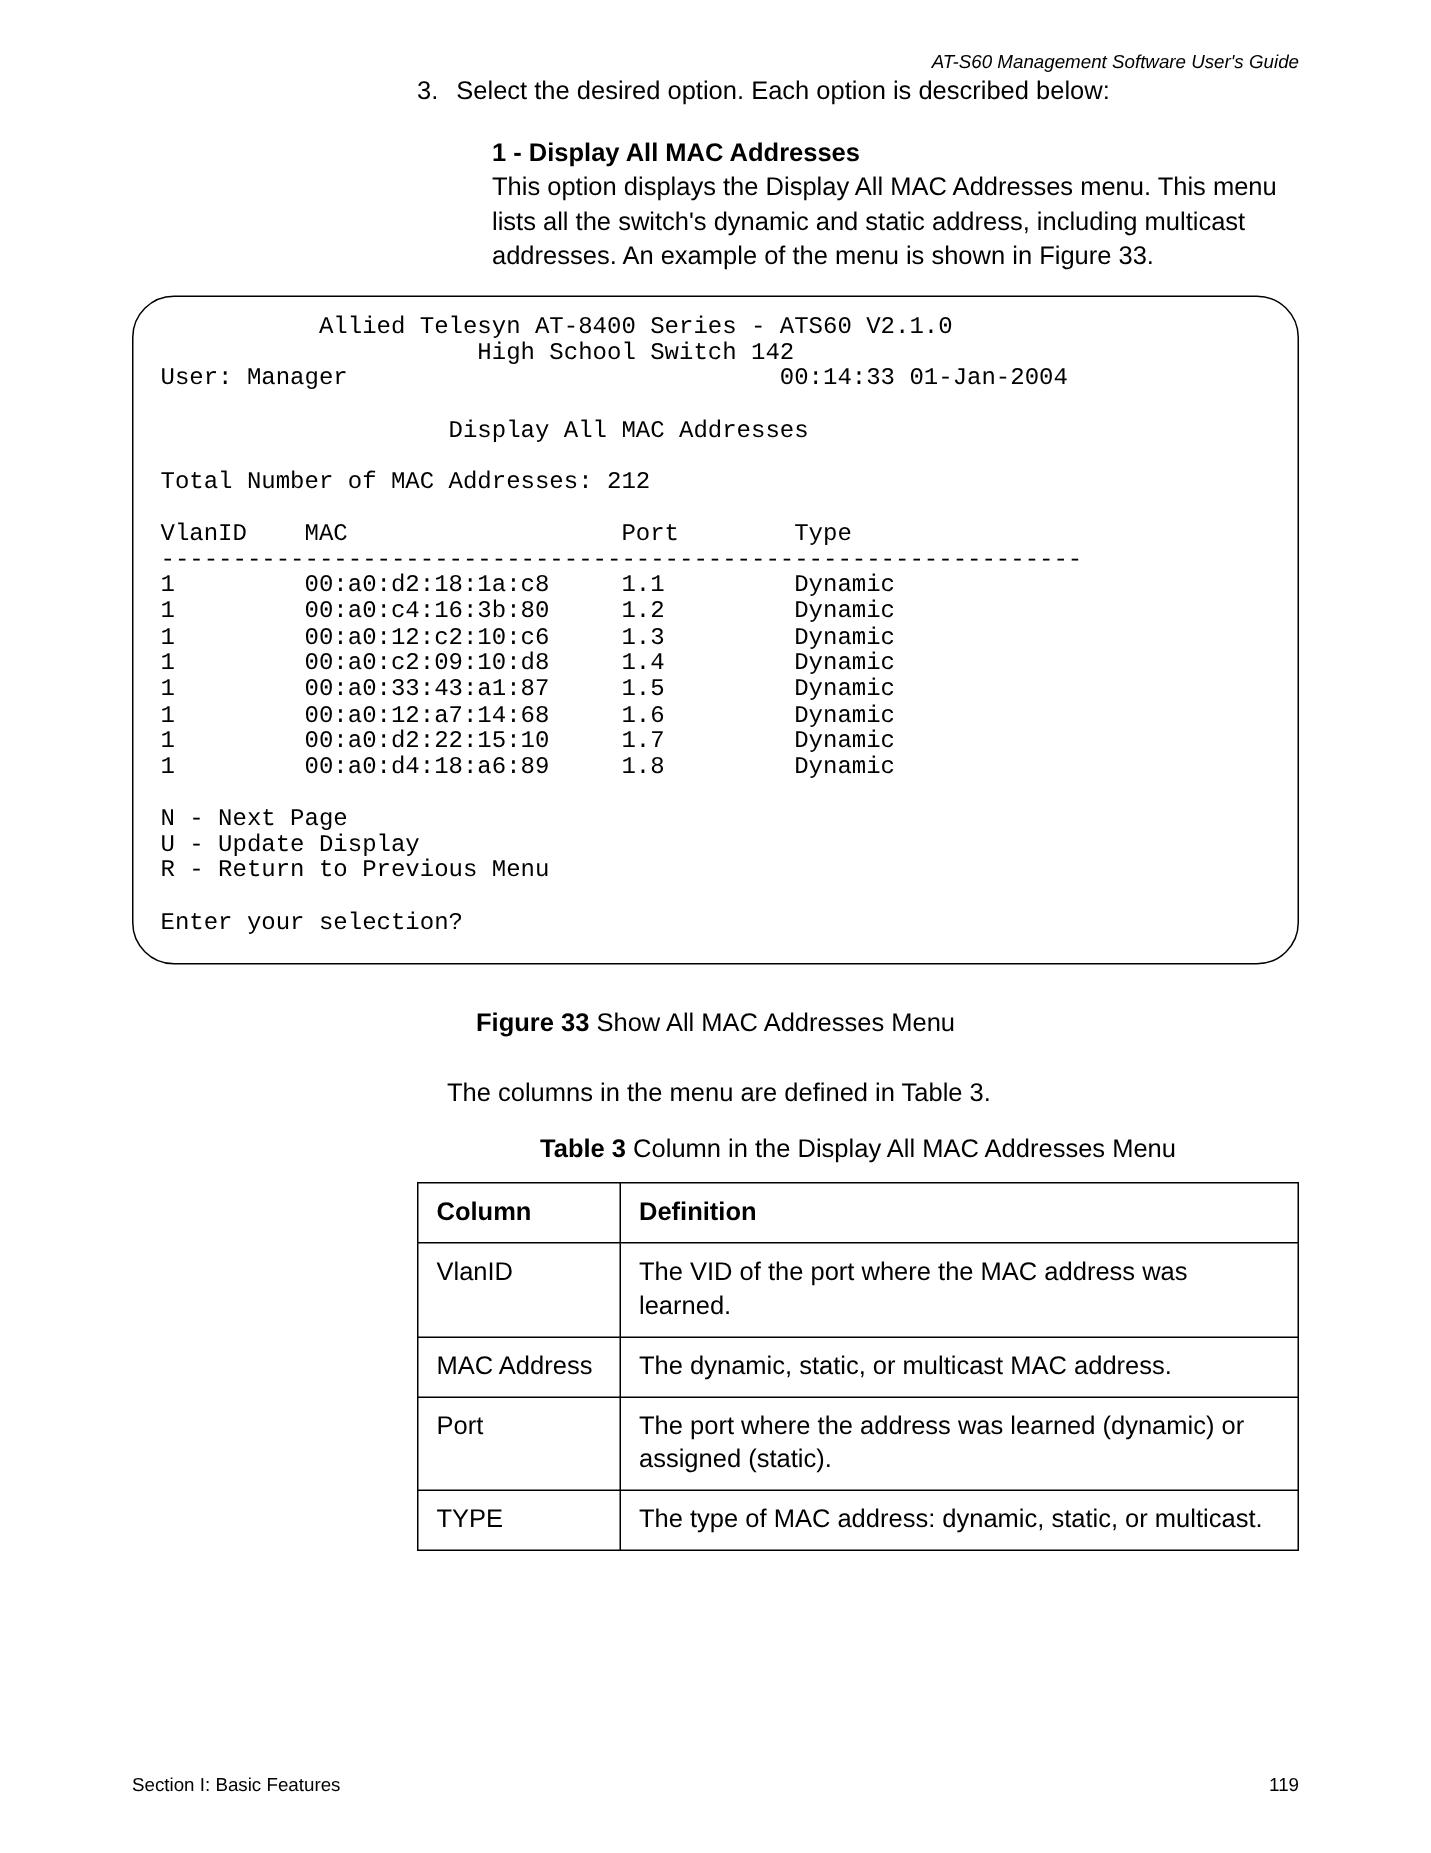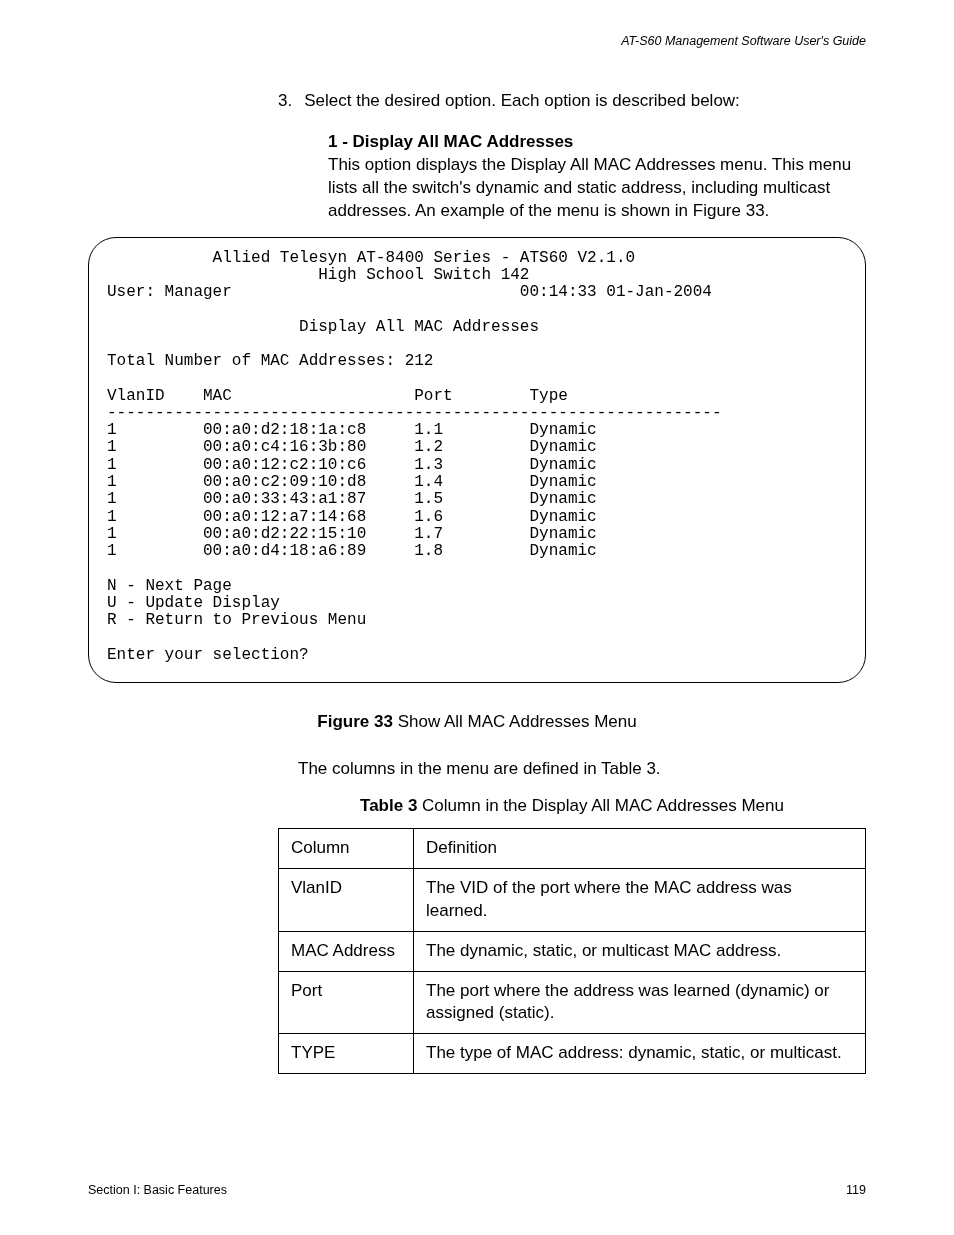--- a/index.html
+++ b/index.html
@@ -15,21 +15,20 @@
     width: 954px;
     height: 1235px;
     position: relative;
     box-sizing: border-box;
     padding: 33px 88px 0 88px;
   }
   .run-head {
     text-align: right;
     font-size: 12.5px;
     font-style: italic;
-    margin-bottom: 40px;
   }
   .body-col {
     margin-left: 190px;
   }
   .step {
     display: flex;
     gap: 12px;
     margin-bottom: 18px;
   }
   .step-num { flex: 0 0 auto; }
@@ -64,21 +63,21 @@
     border-collapse: collapse;
     width: 100%;
     font-size: 17px;
   }
   table.def th, table.def td {
     border: 1.3px solid #000;
     padding: 8px 12px;
     text-align: left;
     vertical-align: top;
   }
-  table.def th { font-weight: 400; }
+  table.def th { font-weight: 700; }
   table.def .col-a { width: 110px; }
 
   .footer {
     position: absolute;
     left: 88px;
     right: 88px;
     bottom: 36px;
     display: flex;
     justify-content: space-between;
     font-size: 12.5px;

